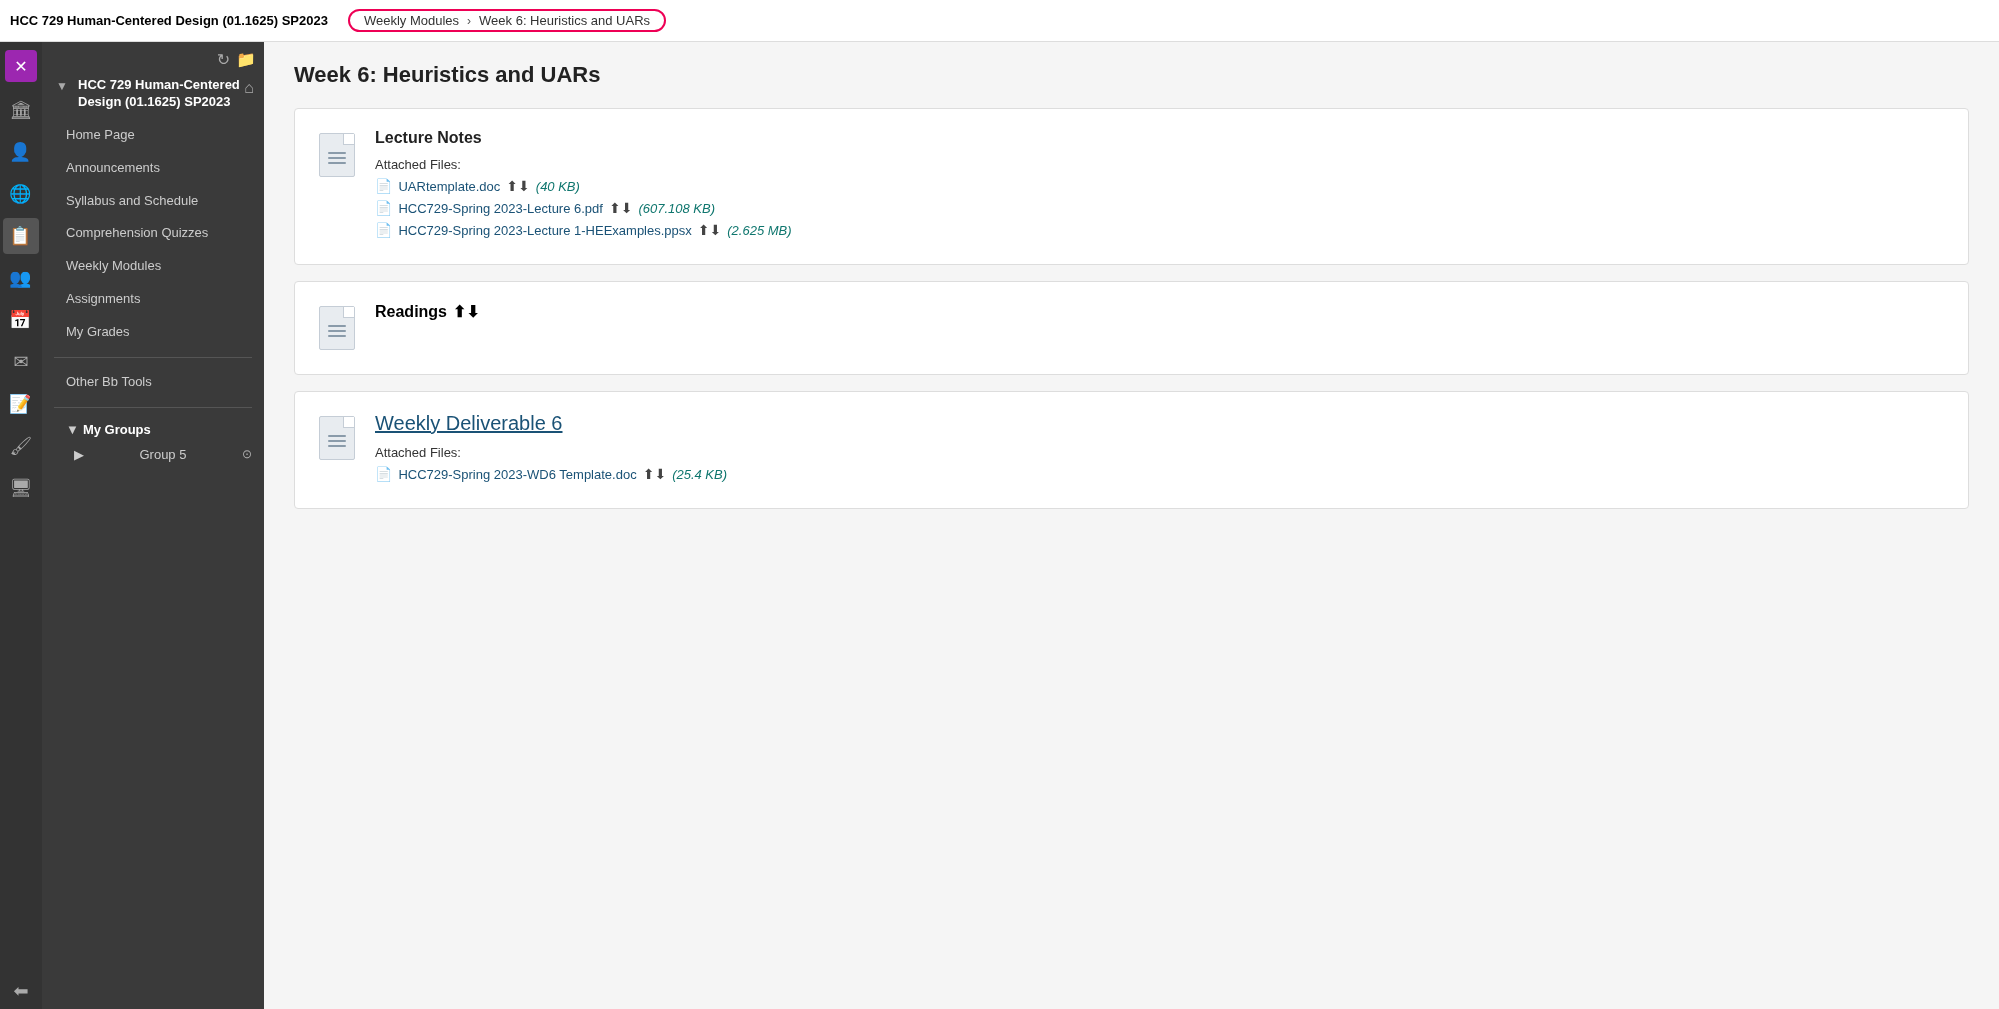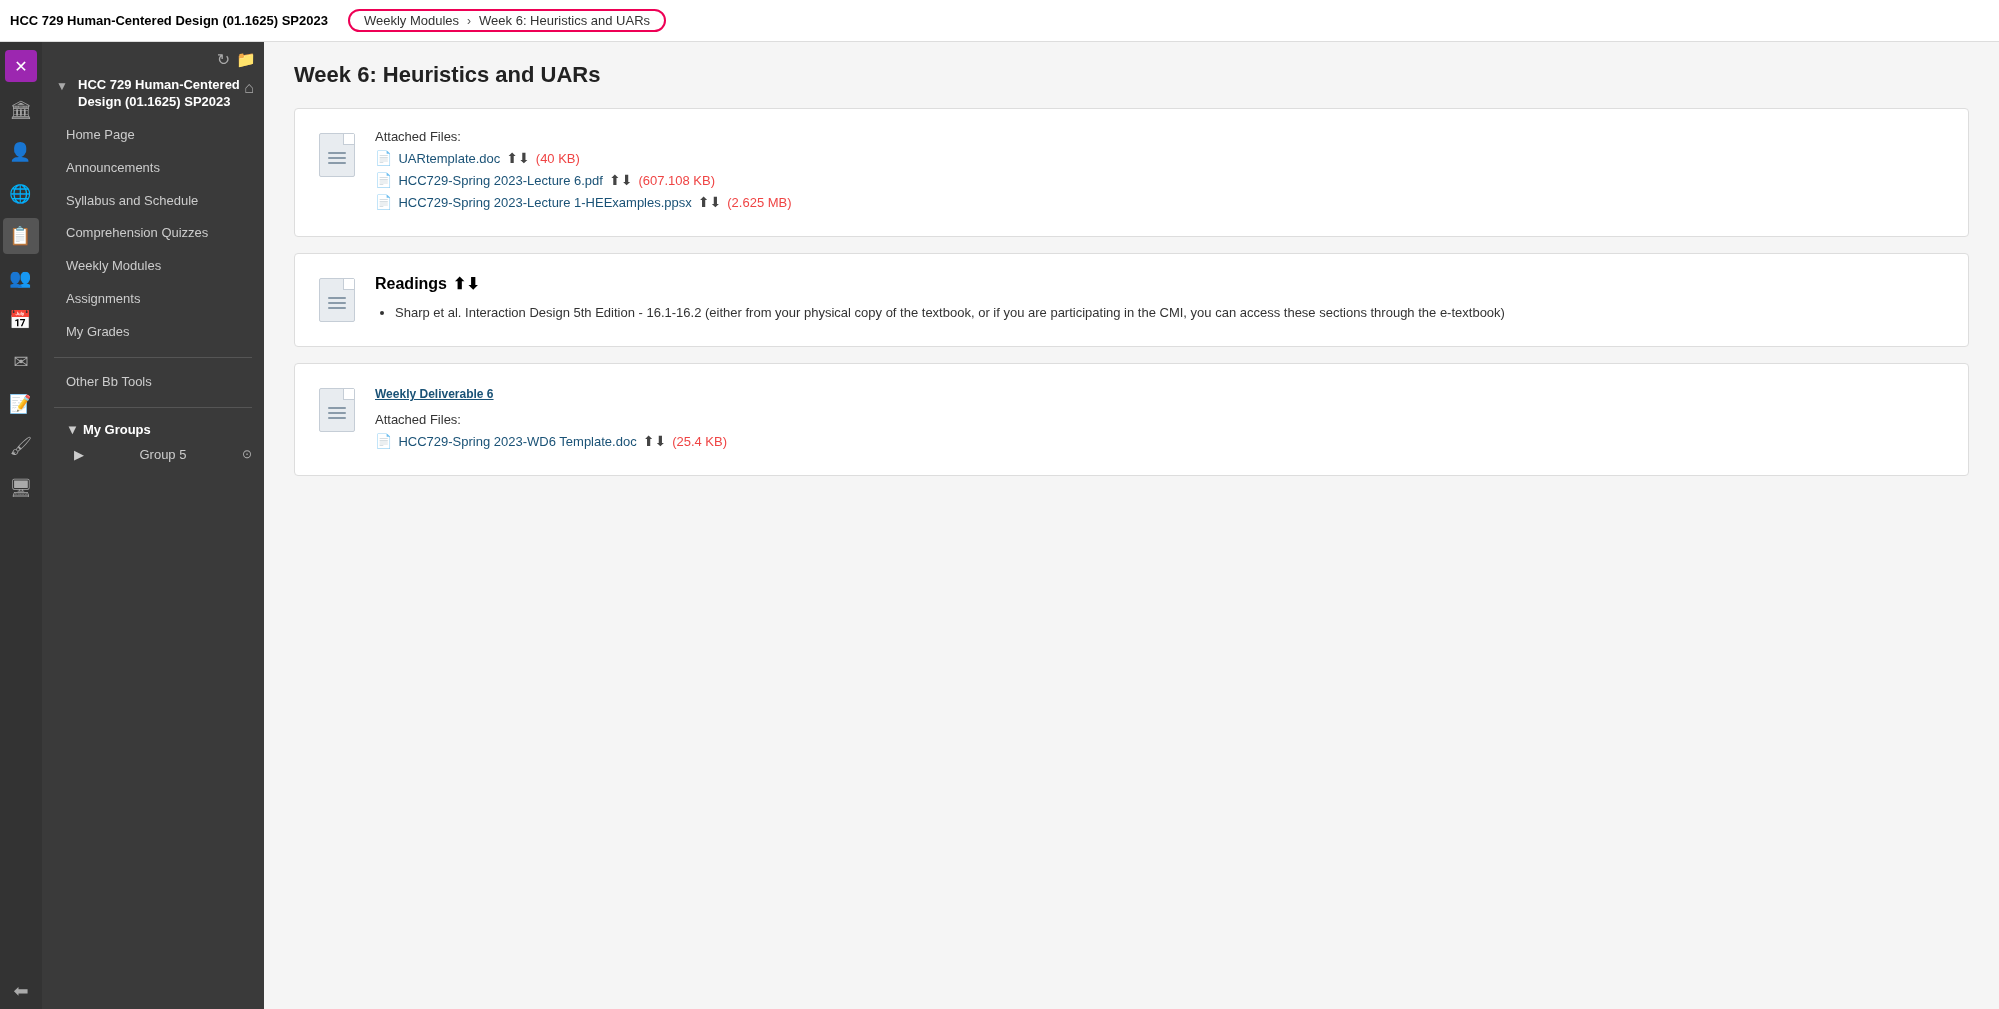--- a/index.html
+++ b/index.html
@@ -237,21 +237,21 @@
     .file-list { list-style: none; margin-left: 0; }
     .file-item {
       display: flex;
       align-items: center;
       gap: 6px;
       margin-bottom: 6px;
       font-size: 13px;
     }
     .file-icon { color: #5b7fa6; font-size: 14px; }
     .file-link { color: #1a5276; text-decoration: none; }
-    .file-size { color: #ef4444; }
+    .file-size { color: #0f766e; font-style: italic; }
     .download-icon { font-size: 14px; color: #444; }
     .readings-title {
       font-size: 16px;
       font-weight: bold;
       color: #000000;
       margin-bottom: 10px;
       display: flex;
       align-items: center;
       gap: 6px;
     }
@@ -332,20 +332,21 @@
         <div class="module-icon">
           <div class="doc-icon">
             <div class="doc-lines">
               <div class="doc-line"></div>
               <div class="doc-line"></div>
               <div class="doc-line"></div>
             </div>
           </div>
         </div>
         <div class="module-body">
+          <div class="module-heading">Lecture Notes</div>
           <div class="attached-files-label">Attached Files:</div>
           <ul class="file-list">
             <li class="file-item">
               <span class="file-icon">📄</span>
               <a class="file-link">UARtemplate.doc</a>
               <span class="download-icon">⬆⬇</span>
               <span class="file-size">(40 KB)</span>
             </li>
             <li class="file-item">
               <span class="file-icon">📄</span>
@@ -373,41 +374,38 @@
               <div class="doc-line"></div>
               <div class="doc-line"></div>
             </div>
           </div>
         </div>
         <div class="module-body">
           <div class="readings-title">
             <span>Readings</span>
             <span>⬆⬇</span>
           </div>
-          <ul class="readings-list">
-            <li>Sharp et al. Interaction Design 5th Edition - 16.1-16.2 (either from your physical copy of the textbook, or if you are participating in the CMI, you can access these sections through the e-textbook)</li>
-          </ul>
         </div>
       </div>
     </div>
 
     <div class="module-card">
       <div class="module-card-inner">
         <div class="module-icon">
           <div class="doc-icon">
             <div class="doc-lines">
               <div class="doc-line"></div>
               <div class="doc-line"></div>
               <div class="doc-line"></div>
             </div>
           </div>
         </div>
         <div class="module-body">
           <div class="module-heading">
-            <a class="file-link" style="font-size:12px;font-weight:bold;">Weekly Deliverable 6</a>
+            <a class="file-link" style="font-size:20px;font-weight:normal;">Weekly Deliverable 6</a>
           </div>
           <div class="attached-files-label">Attached Files:</div>
           <ul class="file-list">
             <li class="file-item">
               <span class="file-icon">📄</span>
               <a class="file-link">HCC729-Spring 2023-WD6 Template.doc</a>
               <span class="download-icon">⬆⬇</span>
               <span class="file-size">(25.4 KB)</span>
             </li>
           </ul>

